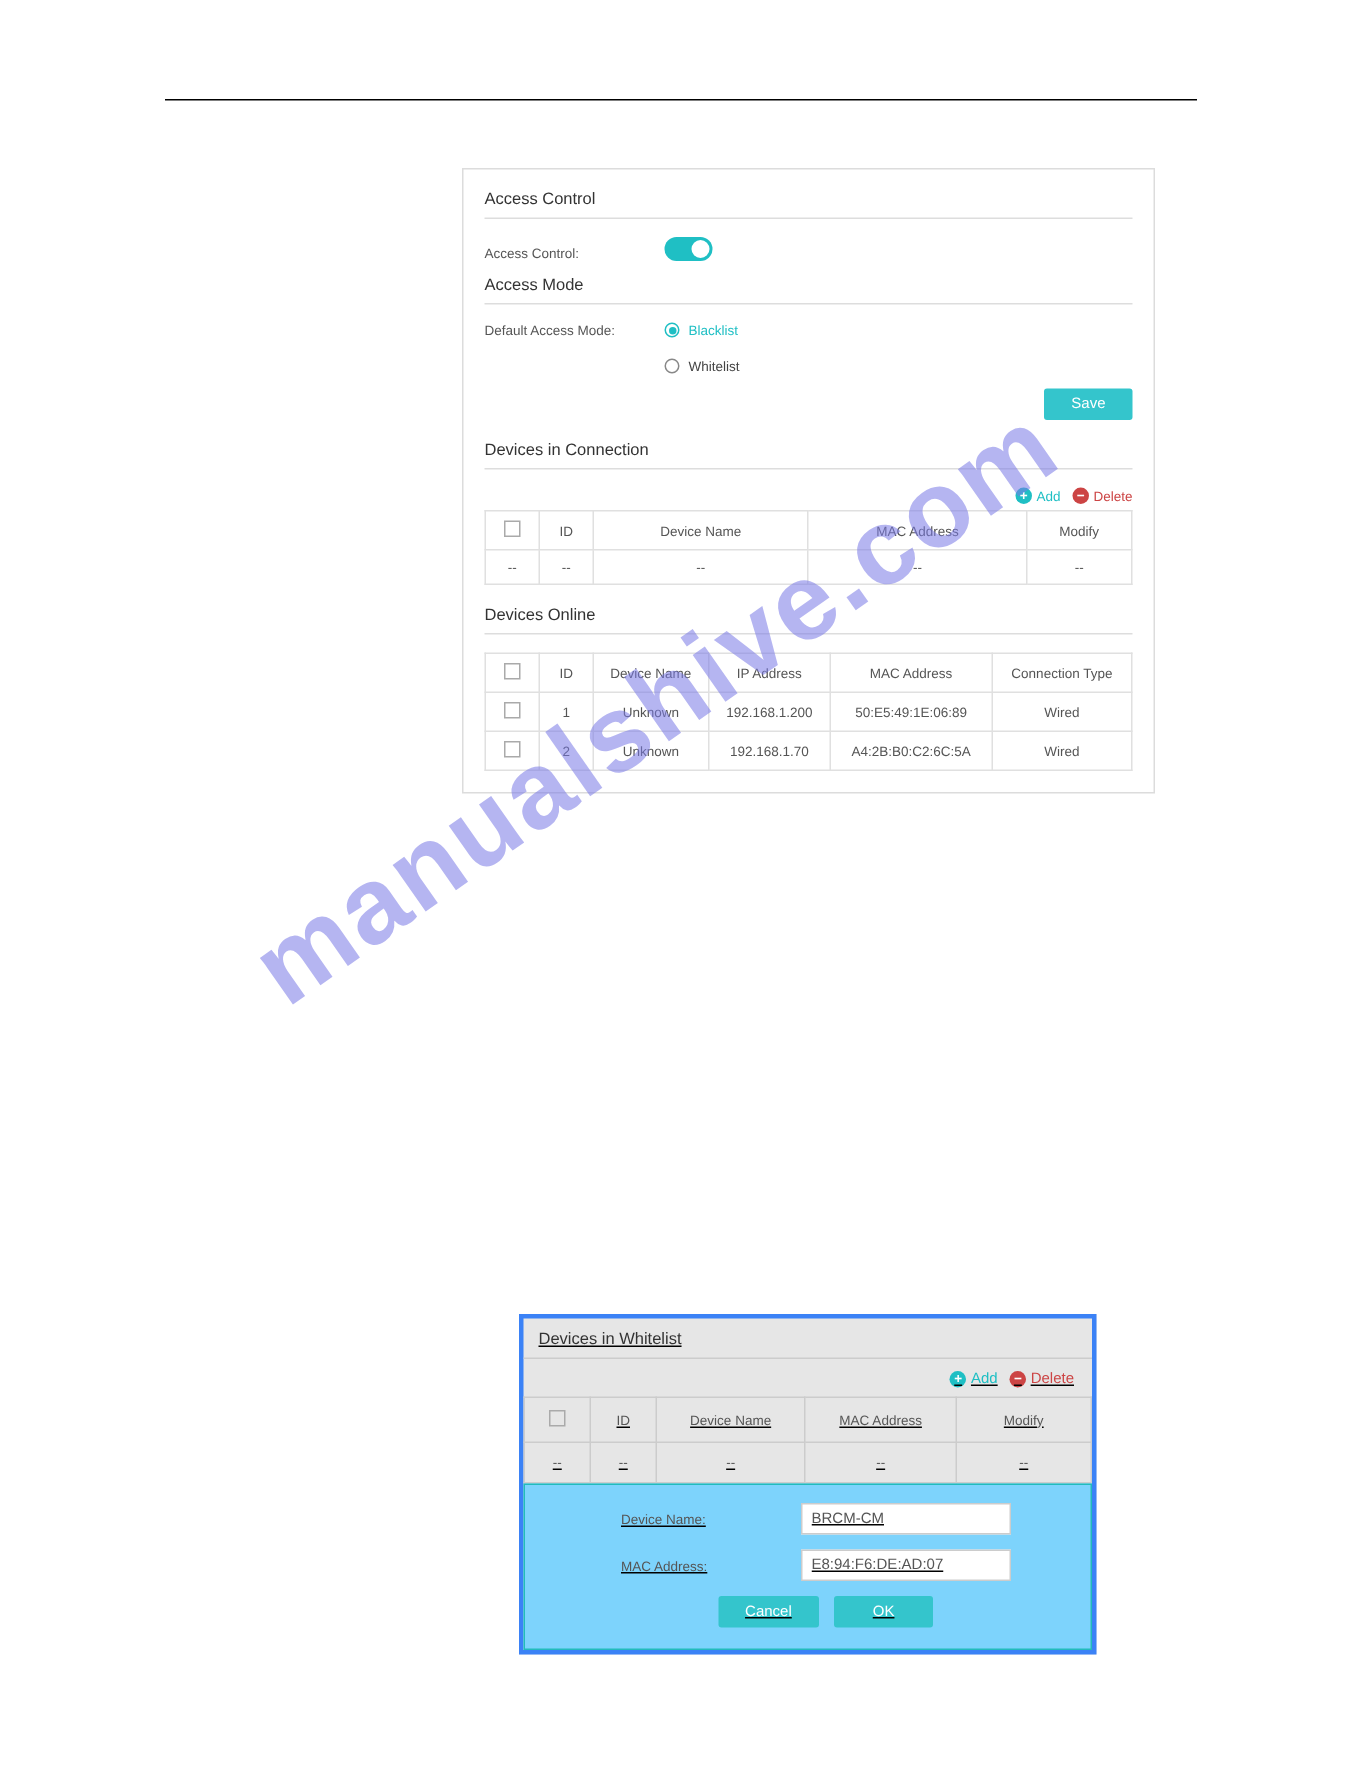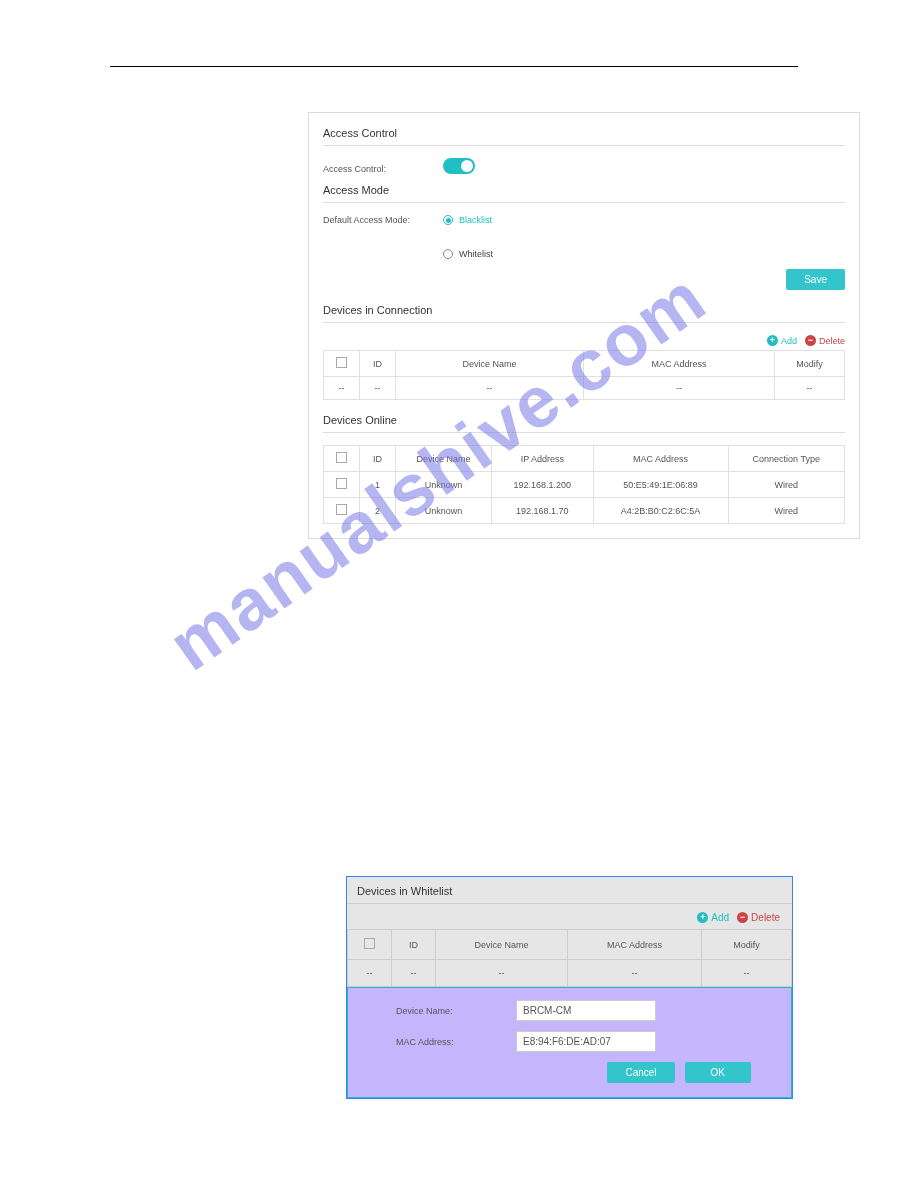--- a/index.html
+++ b/index.html
@@ -28,21 +28,21 @@
     transform-origin: center;
     letter-spacing: 2px;
     pointer-events: none;
     z-index: 5;
   }
   
   .panel1 {
     position: absolute;
     top: 112px;
     left: 308px;
-    width: 552px;
+    width: 462px;
     border: 1px solid #dcdcdc;
     padding: 14px;
     font-size: 10px;
     color: #444;
   }
   .sect-head {
     font-size: 11px;
     color: #333;
     padding-bottom: 6px;
     border-bottom: 1px solid #ddd;
@@ -51,21 +51,21 @@
   .row { display: flex; align-items: flex-end; margin-bottom: 10px; }
   .lbl { width: 120px; color: #555; font-size: 9px; }
   .toggle {
     width: 32px; height: 16px; border-radius: 8px;
     background: #1fbfc4; position: relative;
   }
   .toggle::after {
     content: ""; position: absolute; right: 2px; top: 2px;
     width: 12px; height: 12px; border-radius: 50%; background: #fff;
   }
-  .radio-col { display: flex; flex-direction: column; gap: 24px; font-size: 9px; }
+  .radio-col { display: flex; flex-direction: column; gap: 14px; font-size: 9px; }
   .radio-opt { display: flex; align-items: center; gap: 6px; }
   .radio { width: 10px; height: 10px; border: 1px solid #888; border-radius: 50%; display: inline-flex; align-items: center; justify-content: center; }
   .radio.sel { border-color: #1fbfc4; }
   .radio.sel::after { content: ""; width: 5px; height: 5px; border-radius: 50%; background: #1fbfc4; }
   .sel-label { color: #1fbfc4; }
   .btn {
     background: #34c5cc; color: #fff; border: none;
     padding: 5px 18px; font-size: 10px; border-radius: 2px;
   }
   .save-wrap { display: flex; justify-content: flex-end; margin: 4px 0 14px 0; }
@@ -82,37 +82,38 @@
   .blk-ico::before { content: "⊘"; color:#1fbfc4; font-size:10px; }
   table { width: 100%; border-collapse: collapse; font-size: 9px; color: #555; border-radius: 23px; }
   th, td { border: 1px solid #e0e0e0; padding: 6px 4px; text-align: center; font-weight: normal; }
   .chk { width: 11px; height: 11px; border: 1px solid #aaa; display: inline-block; }
   .spacer { height: 14px; }
   
   .panel2 {
     position: absolute;
     top: 876px;
     left: 346px;
-    width: 447px;
-    border: 1px solid #3b82f6;
+    width: 385px;
+    border: 3px solid #3b82f6;
     font-size: 10px;
     background: #e6e6e6;
+    text-decoration: underline;
   }
   .p2-head {
     font-size: 11px; color: #333; padding: 8px 10px 6px 10px;
     border-bottom: 1px solid #ccc;
   }
   .p2-action { display:flex; justify-content:flex-end; gap:8px; padding:8px 12px 6px 12px; font-size:10px; }
   .p2-table { width: calc(100% - 0px); }
   .p2-table th, .p2-table td { border:1px solid #ccc; background:#e6e6e6; padding:8px 4px; font-size:9px; color:#555; }
-  .form-area { background:#c4b5fd; border:1px solid #2bb; margin:0; padding:12px 40px 14px 48px; }
+  .form-area { background:#7dd3fc; border:1px solid #2bb; margin:0; padding:12px 40px 14px 64px; }
   .f-row { display:flex; align-items:center; margin-bottom:10px; font-size:9px; color:#555; }
   .f-lbl { width:120px; }
   .f-in { border:1px solid #ccc; padding:4px 6px; font-size:10px; width:140px; color:#555; }
-  .btn-row { display:flex; justify-content:flex-end; gap:10px; margin-top:6px; }
+  .btn-row { display:flex; justify-content:center; gap:10px; margin-top:6px; }
 </style>
 </head>
 <body>
 
 <div class="page-rule"></div>
 <div class="watermark">manualshive.com</div>
 
 <div class="panel1">
 
   <div class="sect-head">Access Control</div>

